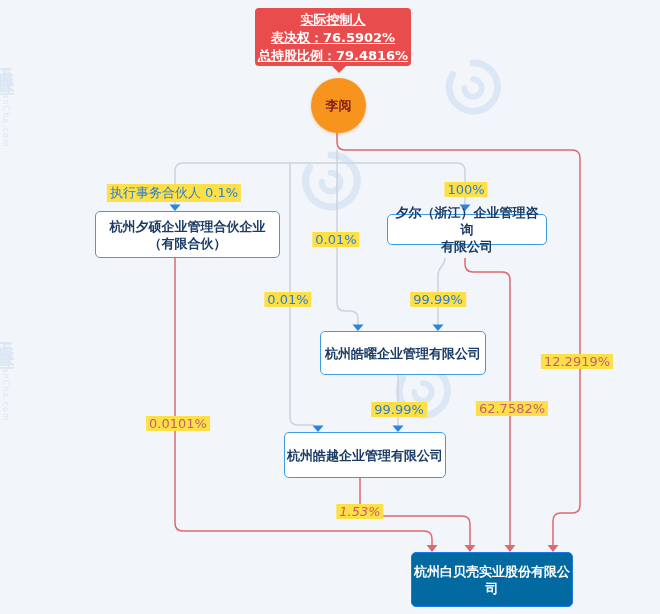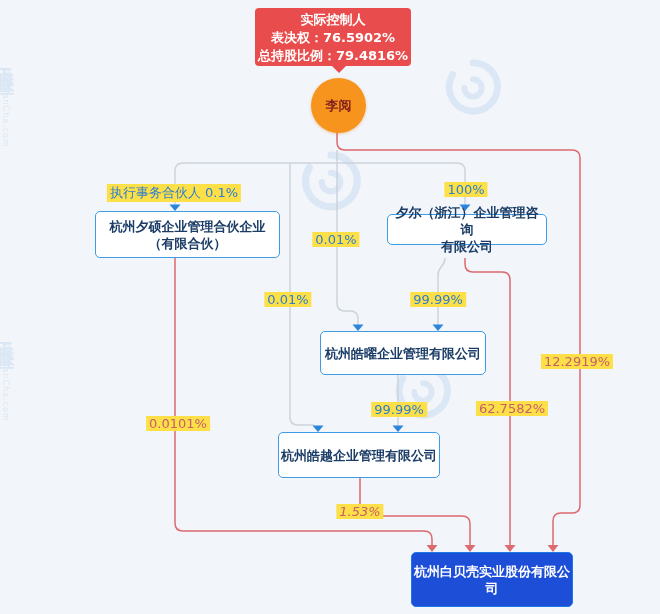--- a/index.html
+++ b/index.html
@@ -13,21 +13,21 @@
   
   .wm{position:absolute;z-index:0;color:#c9ddf0;opacity:.55;pointer-events:none;}
   .wm .ring{display:block;}
   .wm-strip{display:flex;flex-direction:column;align-items:center;}
   .wm-cjk{writing-mode:vertical-rl;font-size:20px;font-weight:bold;letter-spacing:4px;}
   .wm-en{writing-mode:vertical-rl;font-size:8px;letter-spacing:1px;margin-top:4px;}
   
   .tooltip{
     position:absolute;left:255px;top:8px;width:156px;height:58px;z-index:3;
     background:#e94c4c;border-radius:4px;color:#fff;font-weight:bold;
-    font-size:13px;line-height:18px;text-align:center;padding:3px 2px;
+    font-size:13px;line-height:18px;text-align:center;padding:3px 2px;text-decoration:underline;
   }
   .tooltip:after{
     content:"";position:absolute;left:76px;bottom:-7px;
     border-left:8px solid transparent;border-right:8px solid transparent;
     border-top:8px solid #e94c4c;
   }
   .tooltip .tl{white-space:nowrap;}
   
   .person{
     position:absolute;left:311px;top:78px;width:55px;height:55px;z-index:3;
@@ -35,21 +35,21 @@
     display:flex;align-items:center;justify-content:center;cursor:pointer;
     box-shadow:0 1px 3px rgba(230,120,20,.35);
   }
   
   .node{
     position:absolute;z-index:3;background:#fff;border:1.5px solid #3d9ce5;
     border-radius:5px;color:#1b3c66;font-size:13px;font-weight:bold;line-height:17px;
     display:flex;align-items:center;justify-content:center;text-align:center;
     white-space:pre-line;cursor:pointer;padding:2px;
   }
-  .node.primary{background:#1d4ed8;border-color:#1a78e8;color:#fff;}
+  .node.primary{background:#0369a1;border-color:#1a78e8;color:#fff;}
   
   .elabel{
     position:absolute;z-index:2;transform:translateX(-50%);
     font-size:13px;background:#fde047;padding:0 3px;white-space:nowrap;
   }
   .elabel.blue{color:#2d7dd2;}
   .elabel.red{color:#c65f6b;}
 </style>
 </head>
 <body>
@@ -119,21 +119,21 @@
     <div class="tl">总持股比例：79.4816%</div>
   </div>
 
   <div class="person">李阅</div>
 
   <div class="node" style="left:95px;top:211px;width:185px;height:47px;">杭州夕硕企业管理合伙企业
 （有限合伙）</div>
   <div class="node" style="left:387px;top:214px;width:160px;height:31px;">夕尔（浙江）企业管理咨询
 有限公司</div>
   <div class="node" style="left:320px;top:331px;width:166px;height:44px;">杭州皓曜企业管理有限公司</div>
-  <div class="node" style="left:278px;top:432px;width:162px;height:46px;">杭州皓越企业管理有限公司</div>
+  <div class="node" style="left:284px;top:432px;width:162px;height:46px;">杭州皓越企业管理有限公司</div>
   <div class="node primary" style="left:411px;top:552px;width:162px;height:55px;">杭州白贝壳实业股份有限公
 司</div>
 
   <div class="elabel blue" style="left:174px;top:184px;">执行事务合伙人 0.1%</div>
   <div class="elabel blue" style="left:466px;top:182px;">100%</div>
   <div class="elabel blue" style="left:336px;top:232px;">0.01%</div>
   <div class="elabel blue" style="left:288px;top:292px;">0.01%</div>
   <div class="elabel blue" style="left:438px;top:292px;">99.99%</div>
   <div class="elabel blue" style="left:399px;top:402px;">99.99%</div>
   <div class="elabel red" style="left:178px;top:402px;margin-top:14px;">0.0101%</div>

